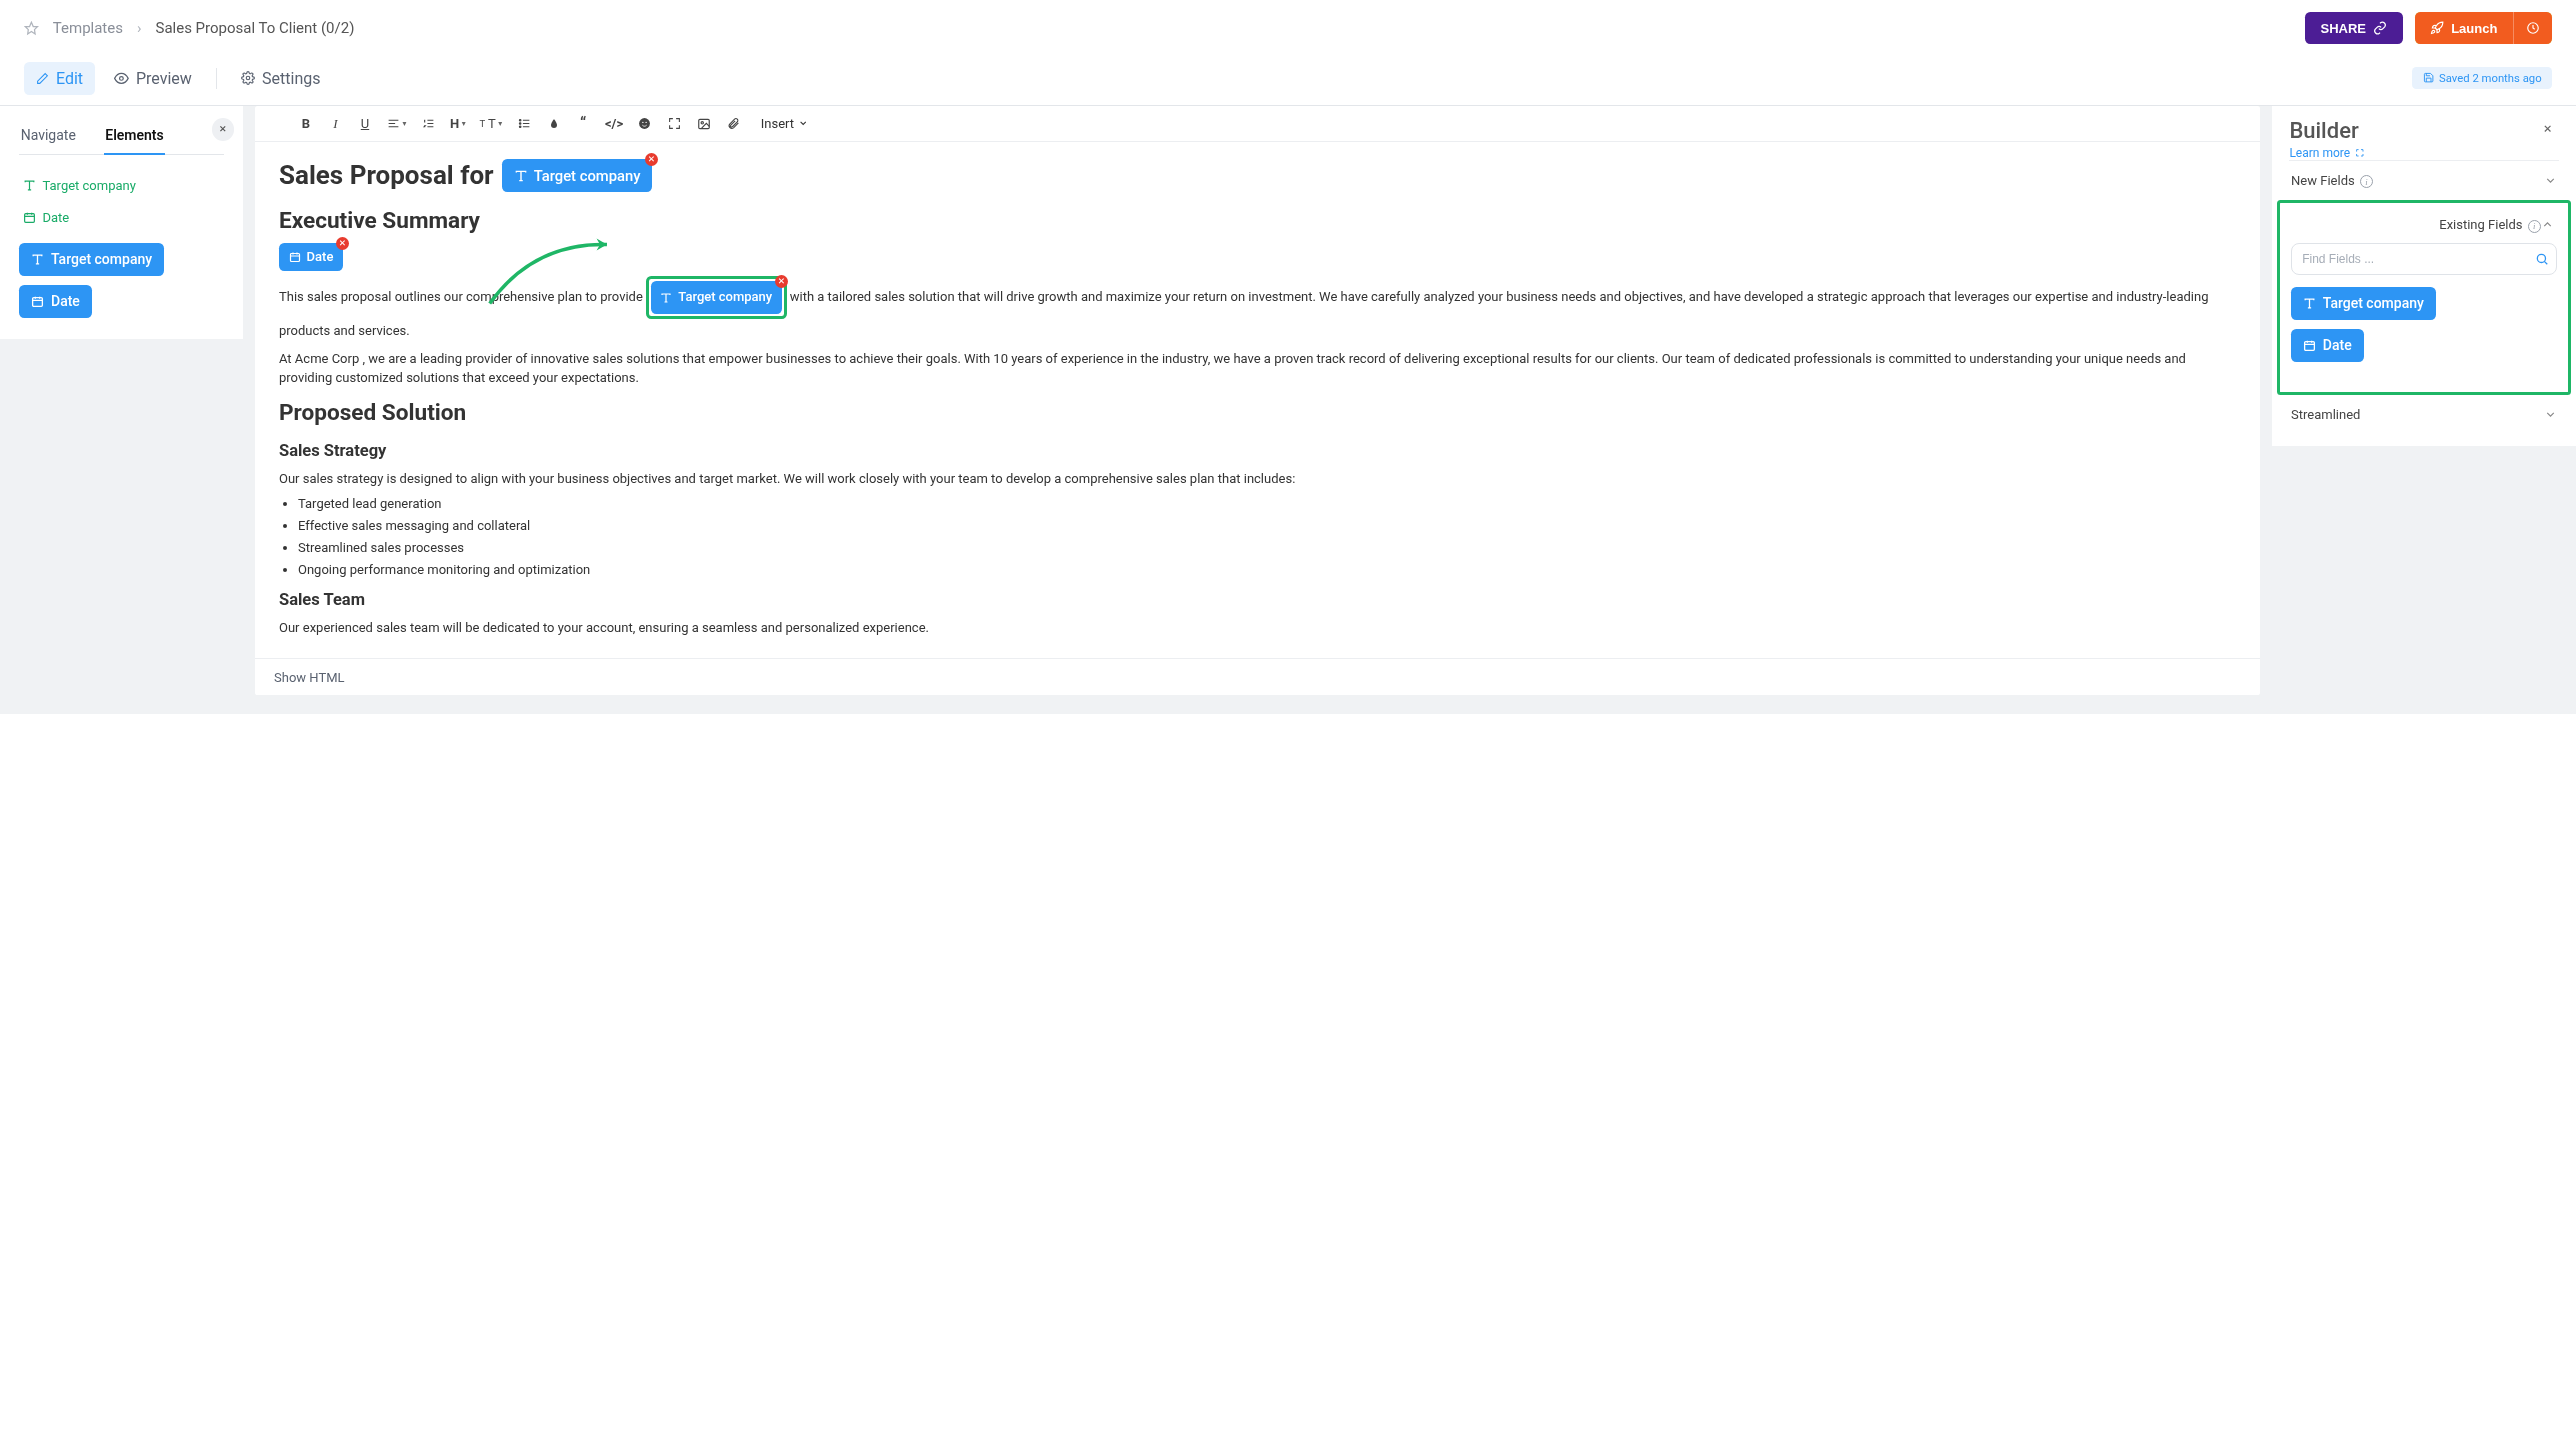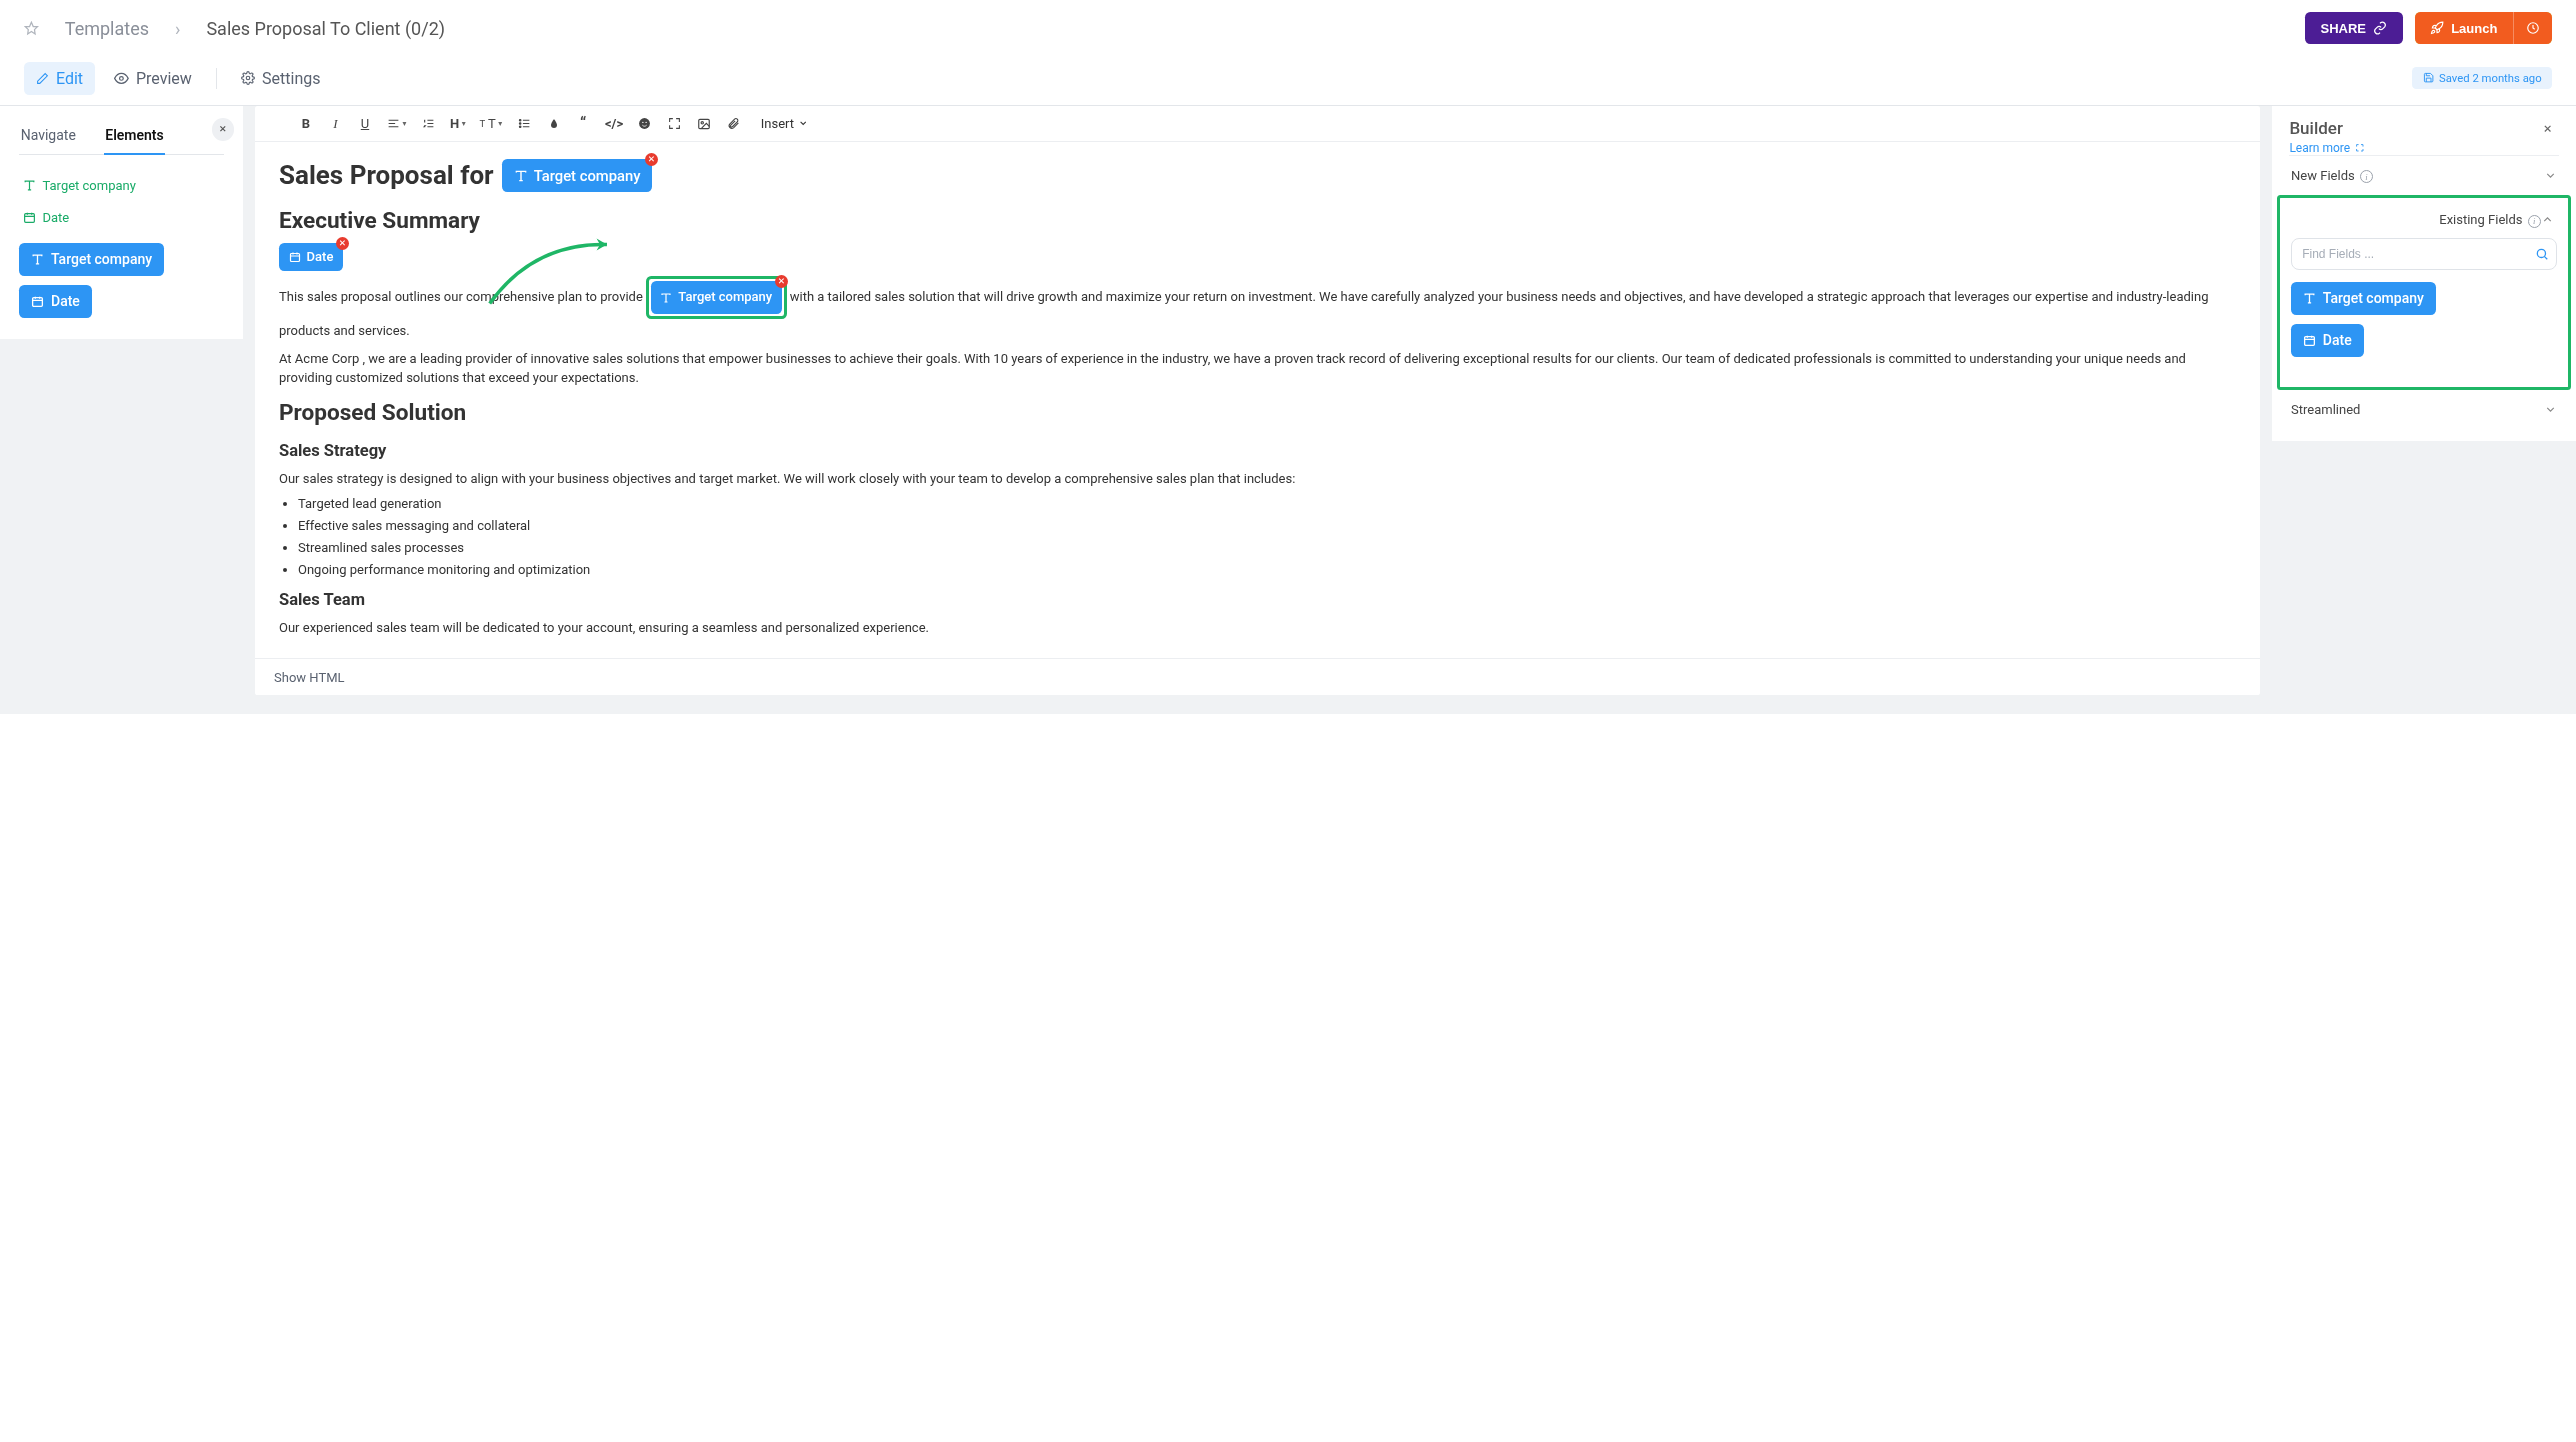--- a/index.html
+++ b/index.html
@@ -1,18 +1,18 @@
 <!DOCTYPE html>
 <html style="font-size:14px"><head>
 <meta charset="utf-8">
 <style>
   * { box-sizing: border-box; margin: 0; padding: 0; }
   body { font-family: -apple-system, BlinkMacSystemFont, "Segoe UI", Roboto, Helvetica, Arial, sans-serif; color: #333; background: #fff; font-size: 12px; }
   .top-bar { display: flex; align-items: center; justify-content: space-between; padding: 12px 24px; }
-  .breadcrumb { display: flex; align-items: center; gap: 26px; color: #8a8f99; font-size: 18px; }
+  .breadcrumb { display: flex; align-items: center; gap: 14px; color: #8a8f99; font-size: 15px; }
   .breadcrumb .chev { color: #b0b5bd; }
   .top-actions { display: flex; align-items: center; gap: 12px; }
   .btn { display: inline-flex; align-items: center; gap: 7px; border: none; border-radius: 5.2px; padding: 8.7px 15.6px; font-size: 13px; font-weight: 600; cursor: pointer; }
   .btn-share { background: #4c1d95; color: #fff; }
   .btn-launch-wrap { display: flex; background: #bef264; border-radius: 5.2px; overflow: hidden; }
   .btn-launch { background: #f25c1f; color: #fff; border-right: 0.9px solid rgba(255,255,255,0.3); border-radius: 0; }
   .btn-launch-clock { background: #f25c1f; color: #fff; padding: 8.7px 12px; border-radius: 0; }
   .secondary-bar { display: flex; align-items: center; justify-content: space-between; padding: 5.2px 24px 10.4px; border-bottom: 0.9px solid #e3e6ea; box-shadow: 0 1.7px 2.6px rgba(0,0,0,0.03); }
   .mode-tabs { display: flex; align-items: center; gap: 7px; }
   .mode-tab { display: inline-flex; align-items: center; gap: 7px; padding: 7px 12px; border-radius: 5.2px; color: #5a6270; font-size: 16px; cursor: pointer; }
@@ -40,21 +40,21 @@
   .doc p { margin: 5.2px 0; }
   .doc ul { margin: 5.2px 0 5.2px 19px; }
   .doc li { margin: 2.6px 0; }
   .inline-chip { display: inline-flex; align-items: center; gap: 6px; background: #2d95f4; color: #fff; padding: 5.2px 11.3px; border-radius: 5.2px; font-size: 14.8px; font-weight: 500; position: relative; vertical-align: middle; }
   .inline-chip.small { font-size: 13px; padding: 4.3px 9.6px; }
   .chip-x { position: absolute; top: -6px; right: -6px; width: 13px; height: 13px; border-radius: 50%; background: #e83b2e; color: #fff; font-size: 8.7px; display: flex; align-items: center; justify-content: center; cursor: pointer; }
   .highlight-box { display: inline-flex; border: 3.5px solid #1fb666; border-radius: 5.2px; padding: 1.7px; position: relative; vertical-align: middle; }
   .doc-footer { border-top: 0.9px solid #eceef1; padding: 10.4px 19px; font-size: 13px; color: #5a6270; cursor: pointer; }
   .right-pane { width: 304px; background: #fff; padding: 12px 17.4px; position: relative; }
   .builder-head { display: flex; justify-content: space-between; align-items: flex-start; }
-  .builder-title { font-size: 17px; color: #555; font-weight: 500; }
+  .builder-title { font-size: 22px; color: #555; font-weight: 500; }
   .learn-more { color: #2d95f4; font-size: 12px; display: inline-flex; align-items: center; gap: 5.2px; margin-top: 2.6px; cursor: pointer; }
   .builder-close { width: 21px; height: 21px; display: flex; align-items: center; justify-content: center; color: #666; cursor: pointer; }
   .section-row { display: flex; justify-content: space-between; align-items: center; padding: 12px 1.7px; border-top: 0.9px solid #eceef1; cursor: pointer; color: #444; font-size: 13px; }
   .section-row:first-of-type { margin-top: 12px; }
   .info-icon { display: inline-flex; width: 13px; height: 13px; border: 1.3px solid #9aa1ab; border-radius: 50%; align-items: center; justify-content: center; font-size: 8.7px; color: #9aa1ab; margin-left: 5.2px; font-style: italic; font-family: serif; }
   .chev-icon { color: #888; }
   .existing-box { border: 3.5px solid #1fb666; border-radius: 3.5px; padding: 14px 10.4px 21px; margin: 0 -12px; }
   .existing-head { display: flex; justify-content: flex-end; align-items: center; padding: 0 3.5px 10.4px; color: #444; font-size: 13px; }
   .search-wrap { position: relative; margin-bottom: 12px; }
   .search-input { width: 100%; padding: 7.8px 31px 7.8px 10.4px; border: 0.9px solid #dfe3e8; border-radius: 8px; font-size: 12px; color: #701a75; }

